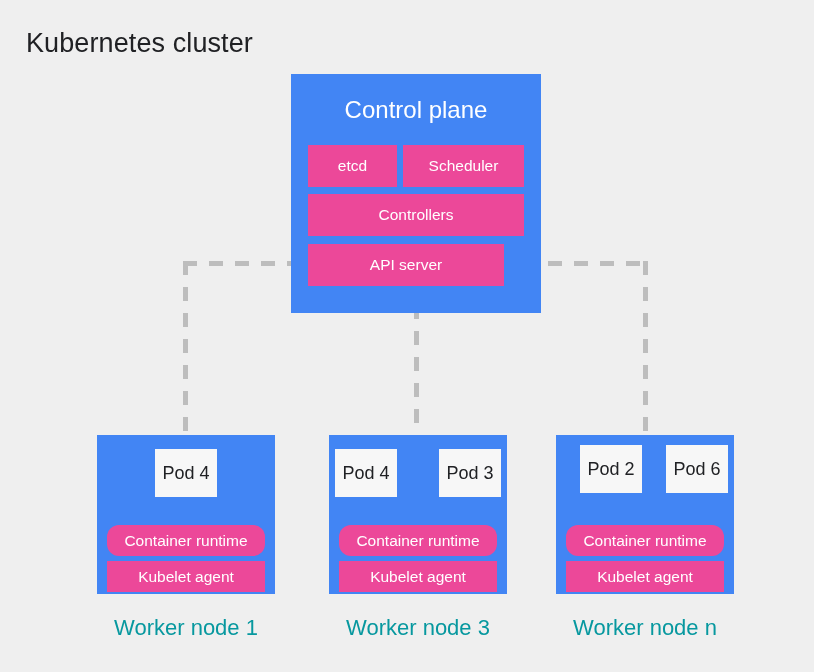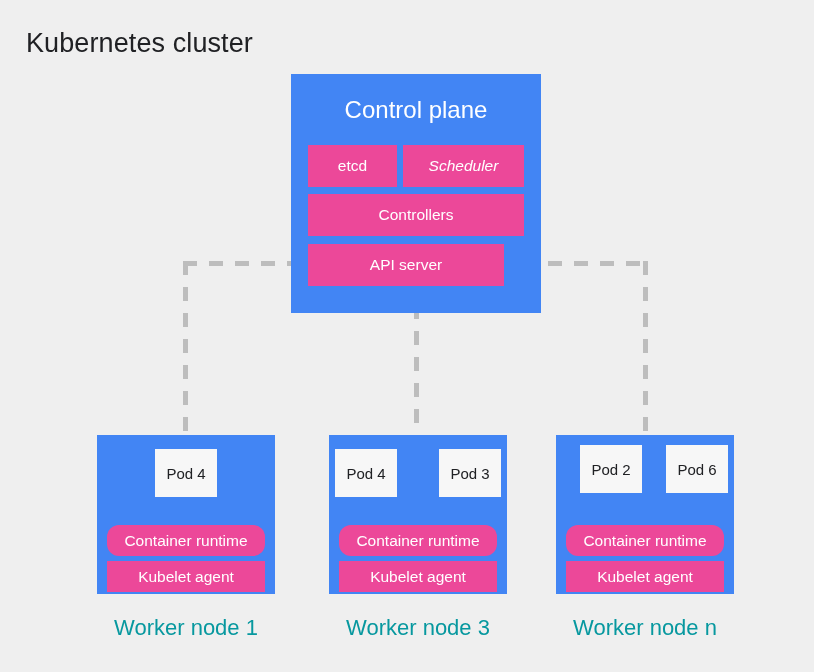--- a/index.html
+++ b/index.html
@@ -45,21 +45,21 @@
     font-size: 15.5px;
     white-space: nowrap;
   }
   .white-box {
     position: absolute;
     background: #f7f7f7;
     color: #202124;
     display: flex;
     align-items: center;
     justify-content: center;
-    font-size: 15px;
+    font-size: 18px;
     white-space: nowrap;
   }
 
   
   #control-plane {
     left: 291px;
     top: 74px;
     width: 250px;
     height: 239px;
   }
@@ -67,21 +67,21 @@
     position: absolute;
     left: 0;
     top: 22px;
     width: 250px;
     text-align: center;
     color: #ffffff;
     font-size: 24px;
     white-space: nowrap;
   }
   #cp-etcd      { left: 17px;  top: 71px;  width: 89px;  height: 42px; }
-  #cp-scheduler { left: 112px; top: 71px;  width: 121px; height: 42px; font-style: italic; }
+  #cp-scheduler { left: 112px; top: 71px;  width: 121px; height: 42px; }
   #cp-controllers { left: 17px; top: 120px; width: 216px; height: 42px; }
   #cp-apiserver  { left: 17px; top: 170px; width: 196px; height: 42px; }
 
   
   .worker-node { top: 435px; width: 178px; height: 159px; }
   #worker-node-1 { left: 97px; }
   #worker-node-2 { left: 329px; }
   #worker-node-n { left: 556px; }
 
   .node-runtime { left: 10px; width: 158px; height: 31px; top: 90px; border-radius: 12px; }

